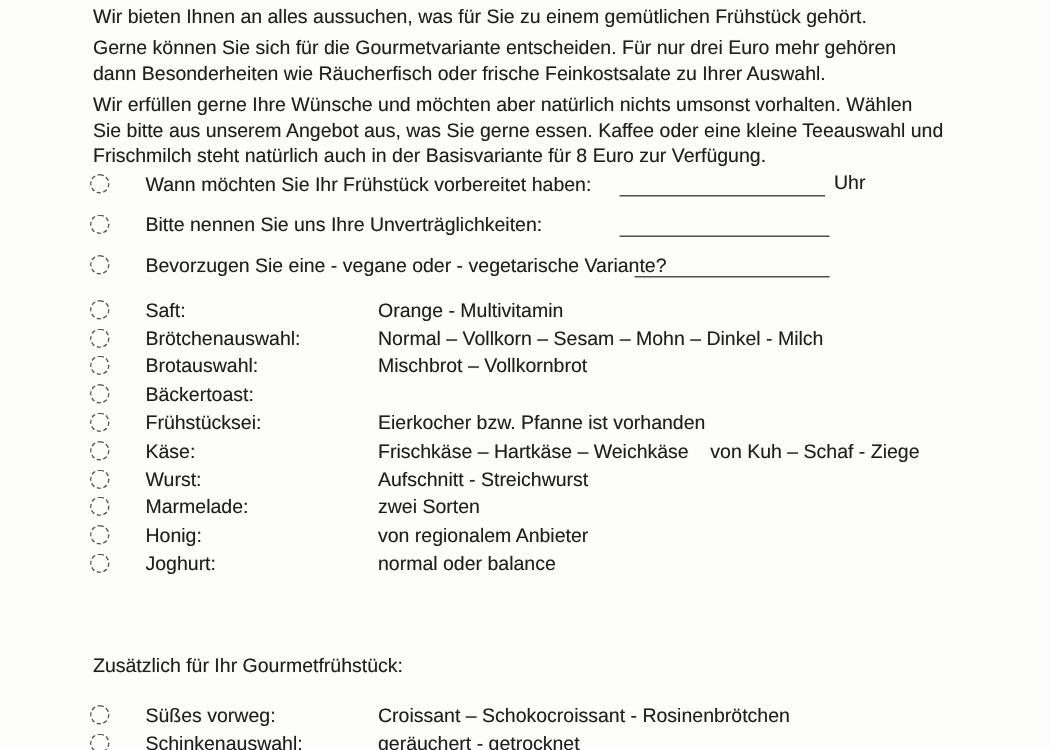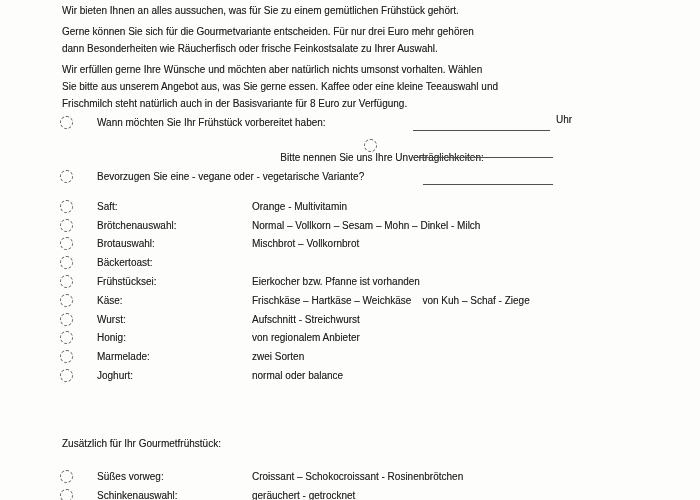--- a/index.html
+++ b/index.html
@@ -6,21 +6,21 @@
   body{
     font-family:"Liberation Sans","DejaVu Sans",sans-serif;
     background:#ffffff;
   }
   .page{
     position:relative;
     width:700px;height:500px;
     background:#fdfdfc;
     overflow:hidden;
     color:#1e1e1e;
-    font-size:10px;
+    font-size:13px;
     text-shadow:0 0 0.5px rgba(45,45,45,0.45);
   }
   
   .para{
     position:absolute;left:62px;width:600px;
     line-height:17px;
   }
   .para div{white-space:nowrap;}
   .p1{top:2px;}
   .p2{top:23px;}
@@ -36,21 +36,21 @@
     opacity:.85;
   }
 
   
   .qrow{
     position:absolute;left:60px;width:620px;height:20px;
     display:flex;align-items:center;
   }
   .qrow .label{margin-left:24px;white-space:nowrap;text-align:center;}
   .q1{top:112px;}
-  .q2{top:139px;flex-direction:column;}
+  .q2{top:139px;}
   .q3{top:166px;}
   .blank{
     position:absolute;height:0;
     border-bottom:1.5px solid #4f4f4f;
   }
   .q1 .blank{left:353px;top:18px;width:137px;}
   .q2 .blank{left:353px;top:18px;width:140px;}
   .q3 .blank{left:363px;top:18px;width:130px;}
   .suffix{position:absolute;left:496px;top:2px;white-space:nowrap;}
 
@@ -139,27 +139,27 @@
       <span class="label">Käse:</span>
       <span class="value">Frischkäse – Hartkäse – Weichkäse    von Kuh – Schaf - Ziege</span>
     </div>
     <div class="lrow">
       <span class="bullet"></span>
       <span class="label">Wurst:</span>
       <span class="value">Aufschnitt - Streichwurst</span>
     </div>
     <div class="lrow">
       <span class="bullet"></span>
-      <span class="label">Honig:</span>
-      <span class="value">von regionalem Anbieter</span>
+      <span class="label">Marmelade:</span>
+      <span class="value">zwei Sorten</span>
     </div>
     <div class="lrow">
       <span class="bullet"></span>
-      <span class="label">Marmelade:</span>
-      <span class="value">zwei Sorten</span>
+      <span class="label">Honig:</span>
+      <span class="value">von regionalem Anbieter</span>
     </div>
     <div class="lrow">
       <span class="bullet"></span>
       <span class="label">Joghurt:</span>
       <span class="value">normal oder balance</span>
     </div>
   </div>
 
   <div class="section-heading">Zusätzlich für Ihr Gourmetfrühstück:</div>
 

